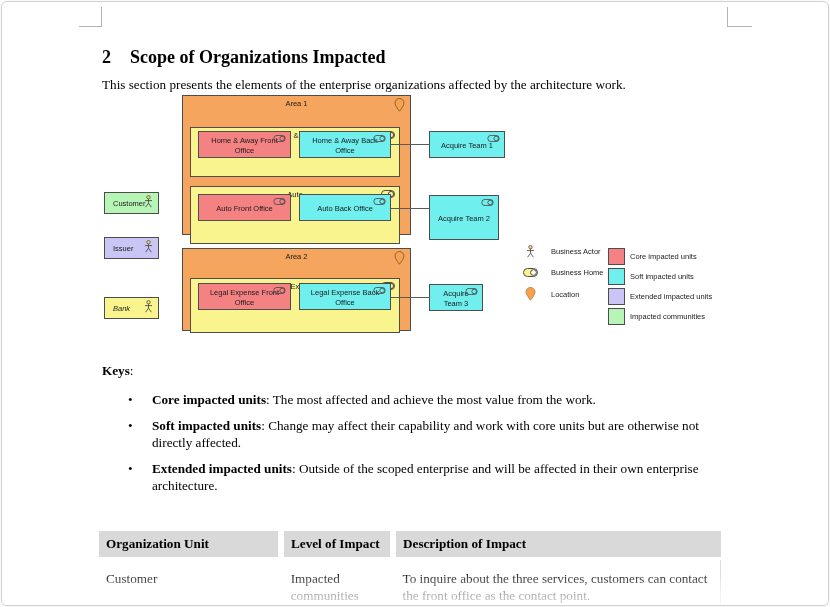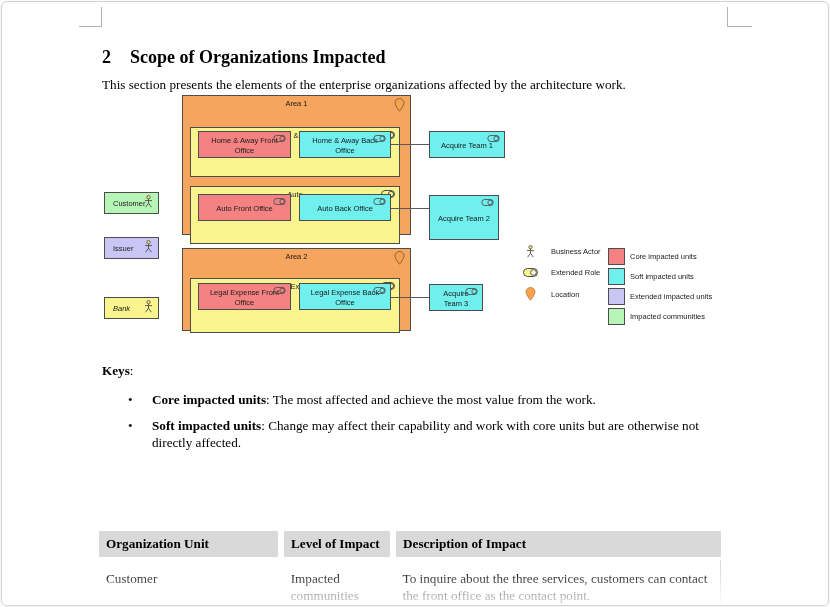--- a/index.html
+++ b/index.html
@@ -252,21 +252,21 @@
       </span>
       <span>Business Actor</span>
     </div>
     <div class="lrow" style="left:519px;top:266px;">
       <span class="licon">
         <svg width="15" height="9" viewBox="0 0 15 9">
             <rect x="0.5" y="0.5" width="14" height="8" rx="4" fill="#FAF48E" stroke="#4d4d4d"></rect>
             <circle cx="10.5" cy="4.5" r="2.9" fill="#FDFCE9" stroke="#4d4d4d"></circle>
           </svg>
       </span>
-      <span>Extended Role</span>
+      <span>Business Home</span>
     </div>
     <div class="lrow" style="left:519px;top:285px;">
       <span class="licon">
         <svg width="11" height="14" viewBox="0 0 11 14">
             <path d="M5.5 13.2C4.6 11.9 1 7.7 1 5a4.5 4.5 0 1 1 9 0c0 2.7-3.6 6.9-4.5 8.2z" fill="#F9A14E" stroke="#c07f3e" stroke-width="0.9"></path>
           </svg>
       </span>
       <span>Location</span>
     </div>
 
@@ -286,20 +286,21 @@
       <span class="swatch c-comm"></span>
       <span>Impacted communities</span>
     </div>
   </div>
 
   <div class="keys">
     <p class="keys-title"><b>Keys</b><span>:</span></p>
     <ul>
       <li><b>Core impacted units</b><span>: The most affected and achieve the most value from the work.</span></li>
       <li><b>Soft impacted units</b><span>: Change may affect their capability and work with core units but are otherwise not directly affected.</span></li>
+      <li><b>Extended impacted units</b><span>: Outside of the scoped enterprise and will be affected in their own enterprise architecture.</span></li>
     </ul>
   </div>
 
   <div class="tbl">
     <div class="t-head">
       <div class="t-cell w1">Organization Unit</div>
       <div class="t-cell w2">Level of Impact</div>
       <div class="t-cell w3">Description of Impact</div>
     </div>
     <div class="t-row">

